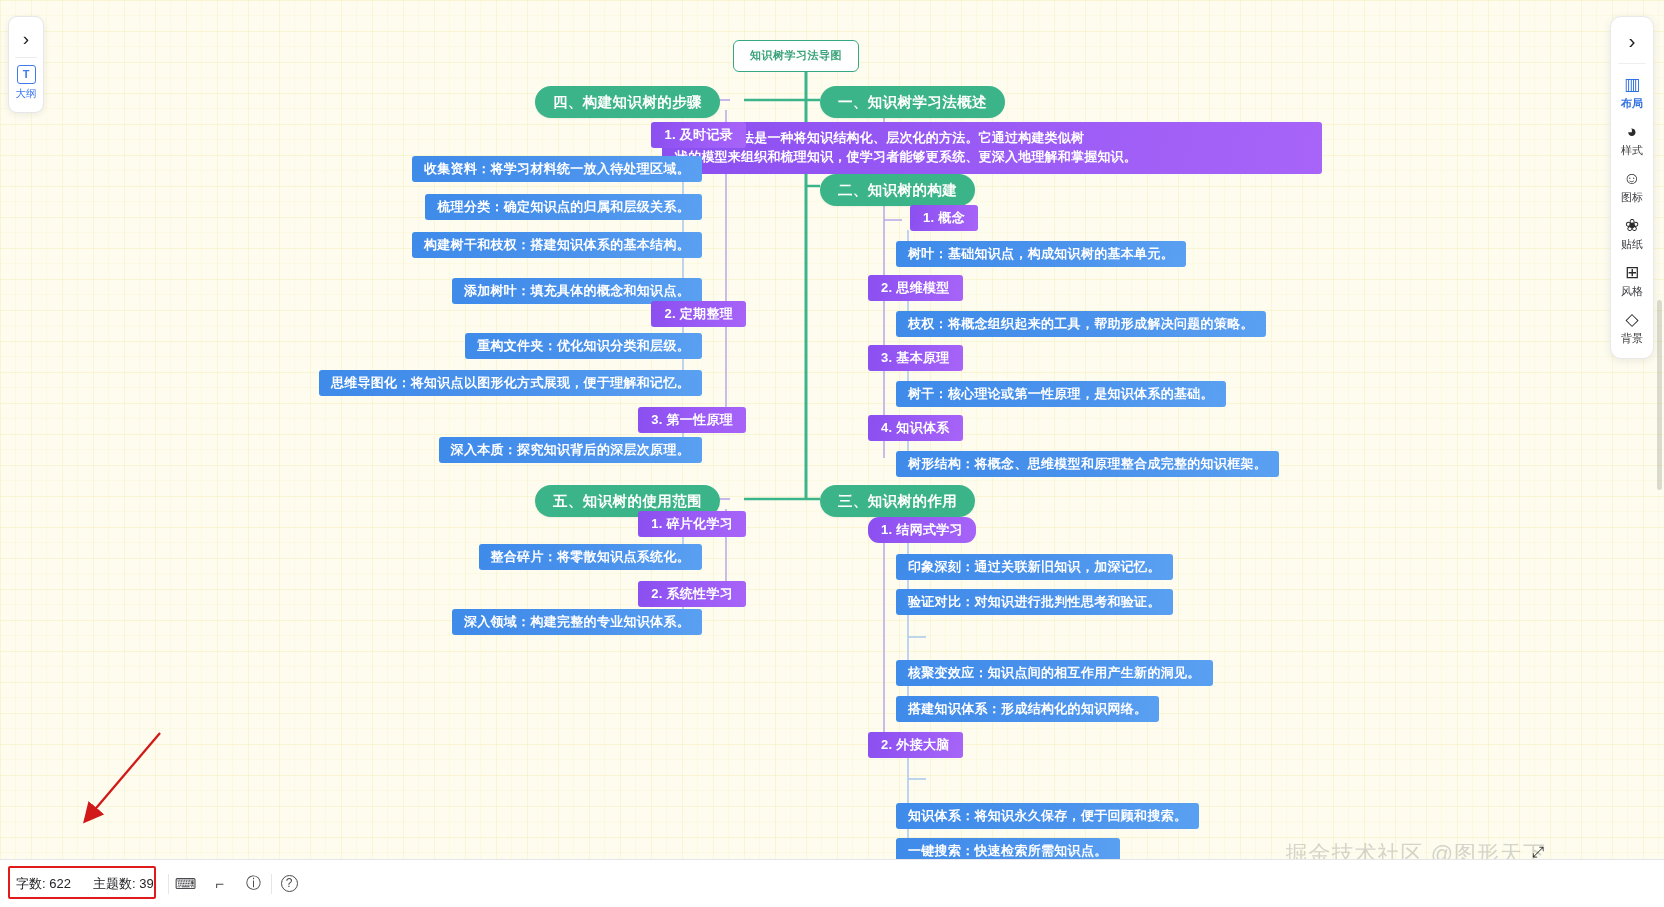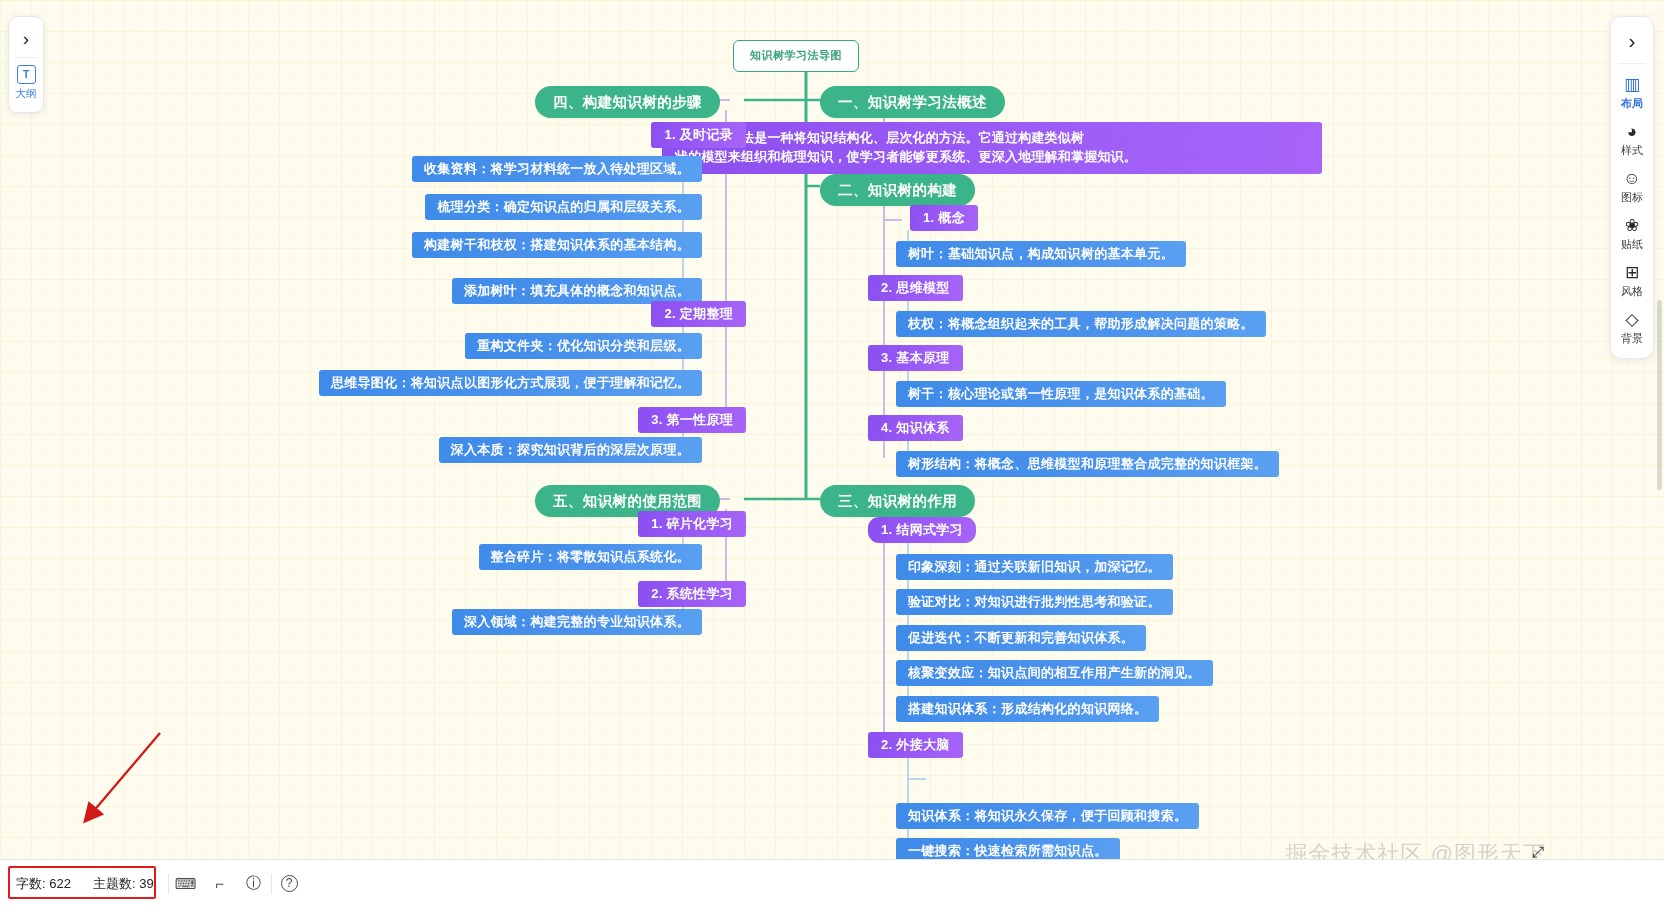--- a/index.html
+++ b/index.html
@@ -271,21 +271,20 @@
   <div class="node lvl3" style="left:896px; top:381px;">树干：核心理论或第一性原理，是知识体系的基础。</div>
 
   <div class="node lvl2" style="left:868px; top:415px;text-align:right;">4. 知识体系</div>
   <div class="node lvl3" style="left:896px; top:451px;">树形结构：将概念、思维模型和原理整合成完整的知识框架。</div>
 
   <div class="node lvl1" style="left:820px; top:485px;">三、知识树的作用</div>
 
   <div class="node lvl2" style="left:868px; top:517px;border-radius:11px;">1. 结网式学习</div>
   <div class="node lvl3" style="left:896px; top:554px;">印象深刻：通过关联新旧知识，加深记忆。</div>
   <div class="node lvl3" style="left:896px; top:589px;">验证对比：对知识进行批判性思考和验证。</div>
-  <div class="node lvl3" style="left:896px; top:625px;">促进迭代：不断更新和完善知识体系。</div>
   <div class="node lvl3" style="left:896px; top:660px;">核聚变效应：知识点间的相互作用产生新的洞见。</div>
   <div class="node lvl3" style="left:896px; top:696px;">搭建知识体系：形成结构化的知识网络。</div>
 
   <div class="node lvl2" style="left:868px; top:732px;">2. 外接大脑</div>
   <div class="node lvl3" style="left:896px; top:803px;">知识体系：将知识永久保存，便于回顾和搜索。</div>
   <div class="node lvl3" style="left:896px; top:838px;">一键搜索：快速检索所需知识点。</div>
 
   <div class="node lvl1" style="right:944px; top:86px;">四、构建知识树的步骤</div>
 
   <div class="node lvl2" style="right:918px; top:122px;">1. 及时记录</div>

